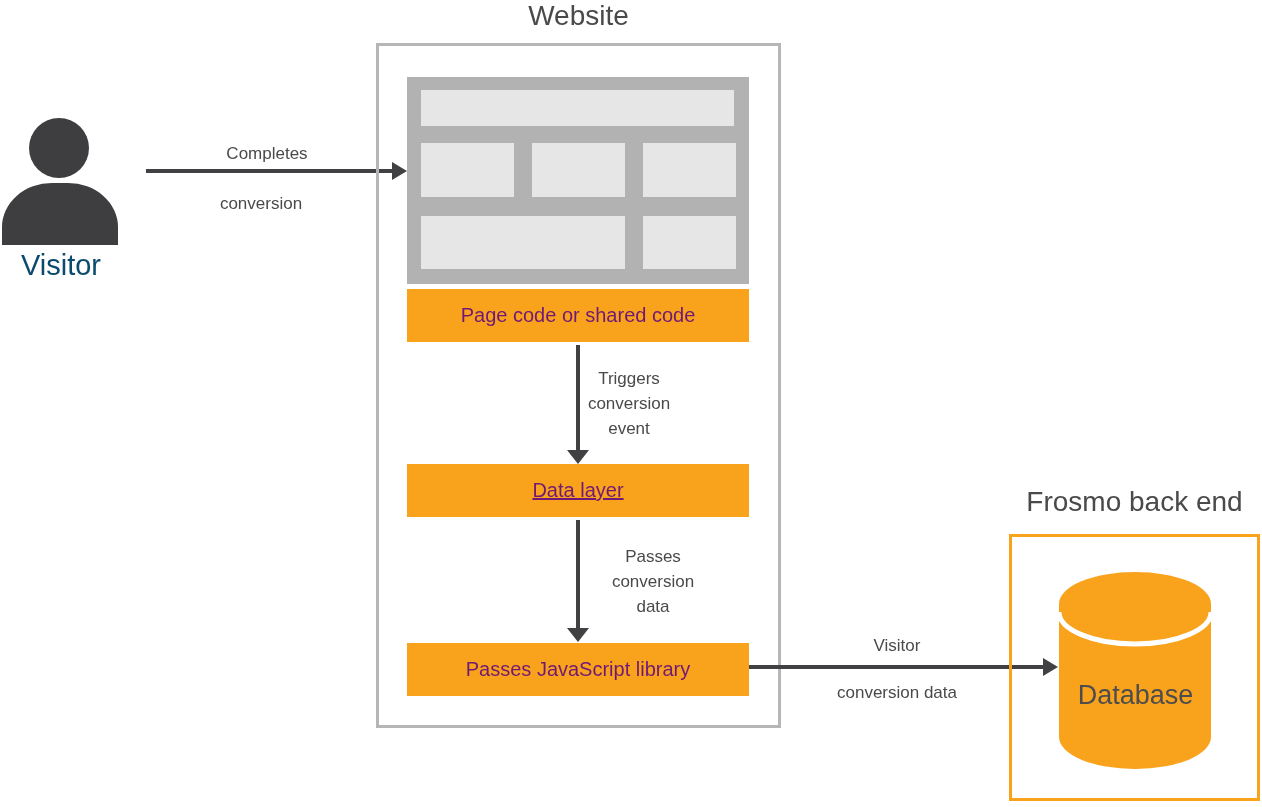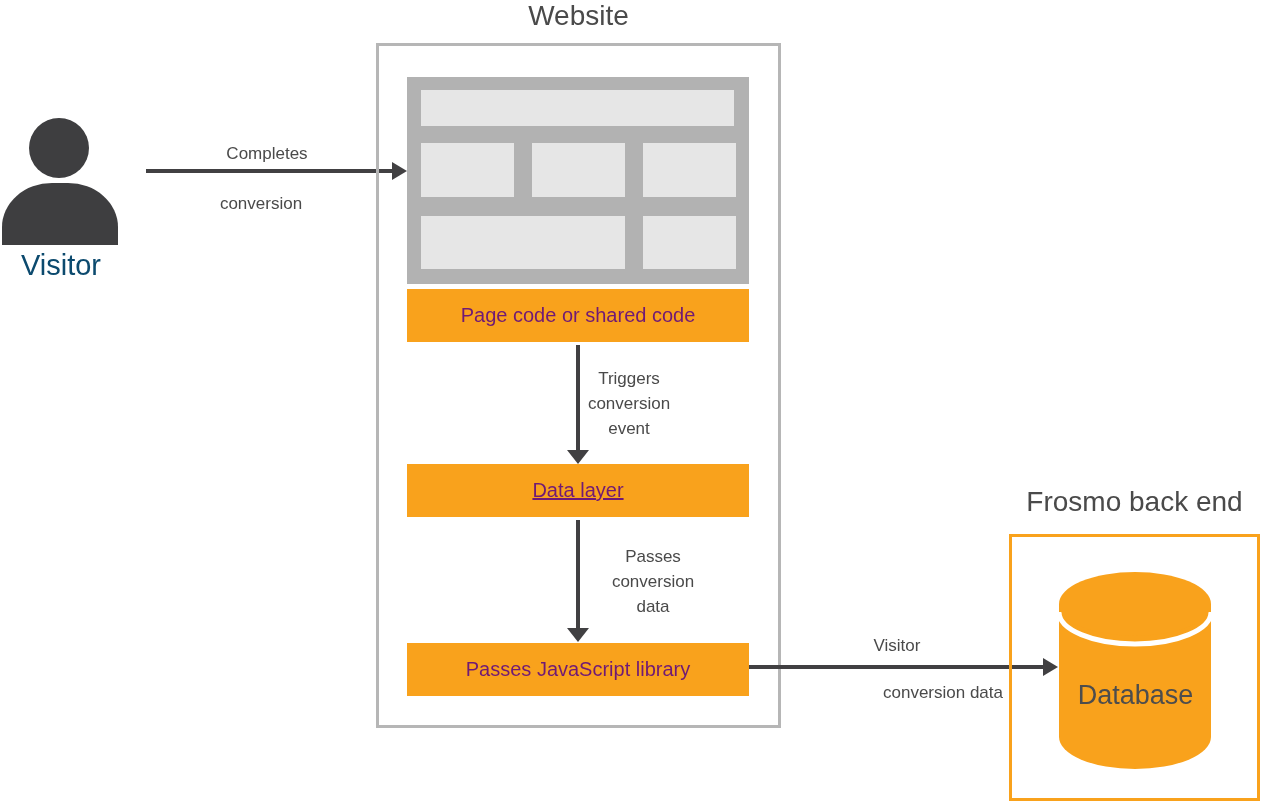--- a/index.html
+++ b/index.html
@@ -69,21 +69,21 @@
   .arrow2-line { left:749px; top:665px; width:294px; height:4px; }
   .arrow2-head { left:1043px; top:658px; }
 
   
   .flow-label { font-size:17px; color:#4a4a4a; text-align:center; line-height:25px; }
   .lbl-completes  { left:192px; top:141px; width:150px; }
   .lbl-conversion { left:186px; top:191px; width:150px; }
   .lbl-triggers   { left:573px; top:366px; width:112px; }
   .lbl-passes     { left:597px; top:544px; width:112px; }
   .lbl-stores1    { left:797px; top:633px; width:200px; }
-  .lbl-stores2    { left:843px; top:680px; width:200px; }
+  .lbl-stores2    { left:797px; top:680px; width:200px; }
 
   
   .db-svg { left:1049px; top:560px; width:172px; height:212px; }
   .db-label { left:1060px; top:680px; width:151px; text-align:center;
     font-size:27px; color:#4d4d4d; }
 </style>
 </head>
 <body>
 
 <div class="canvas">

